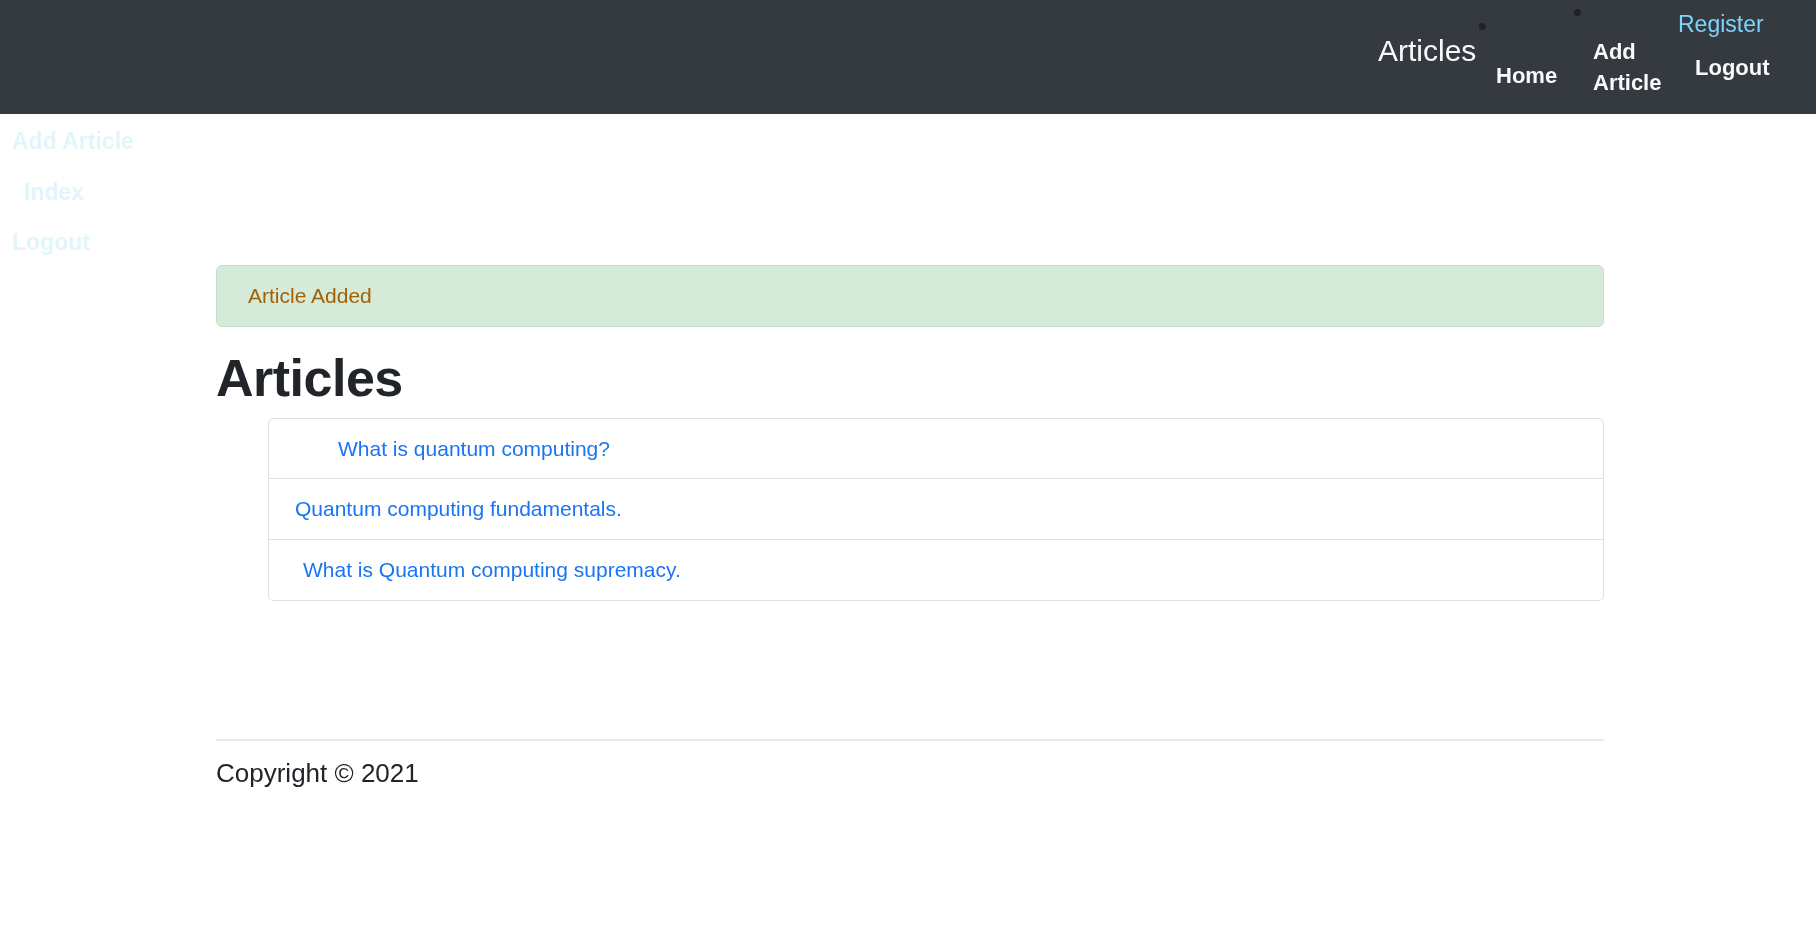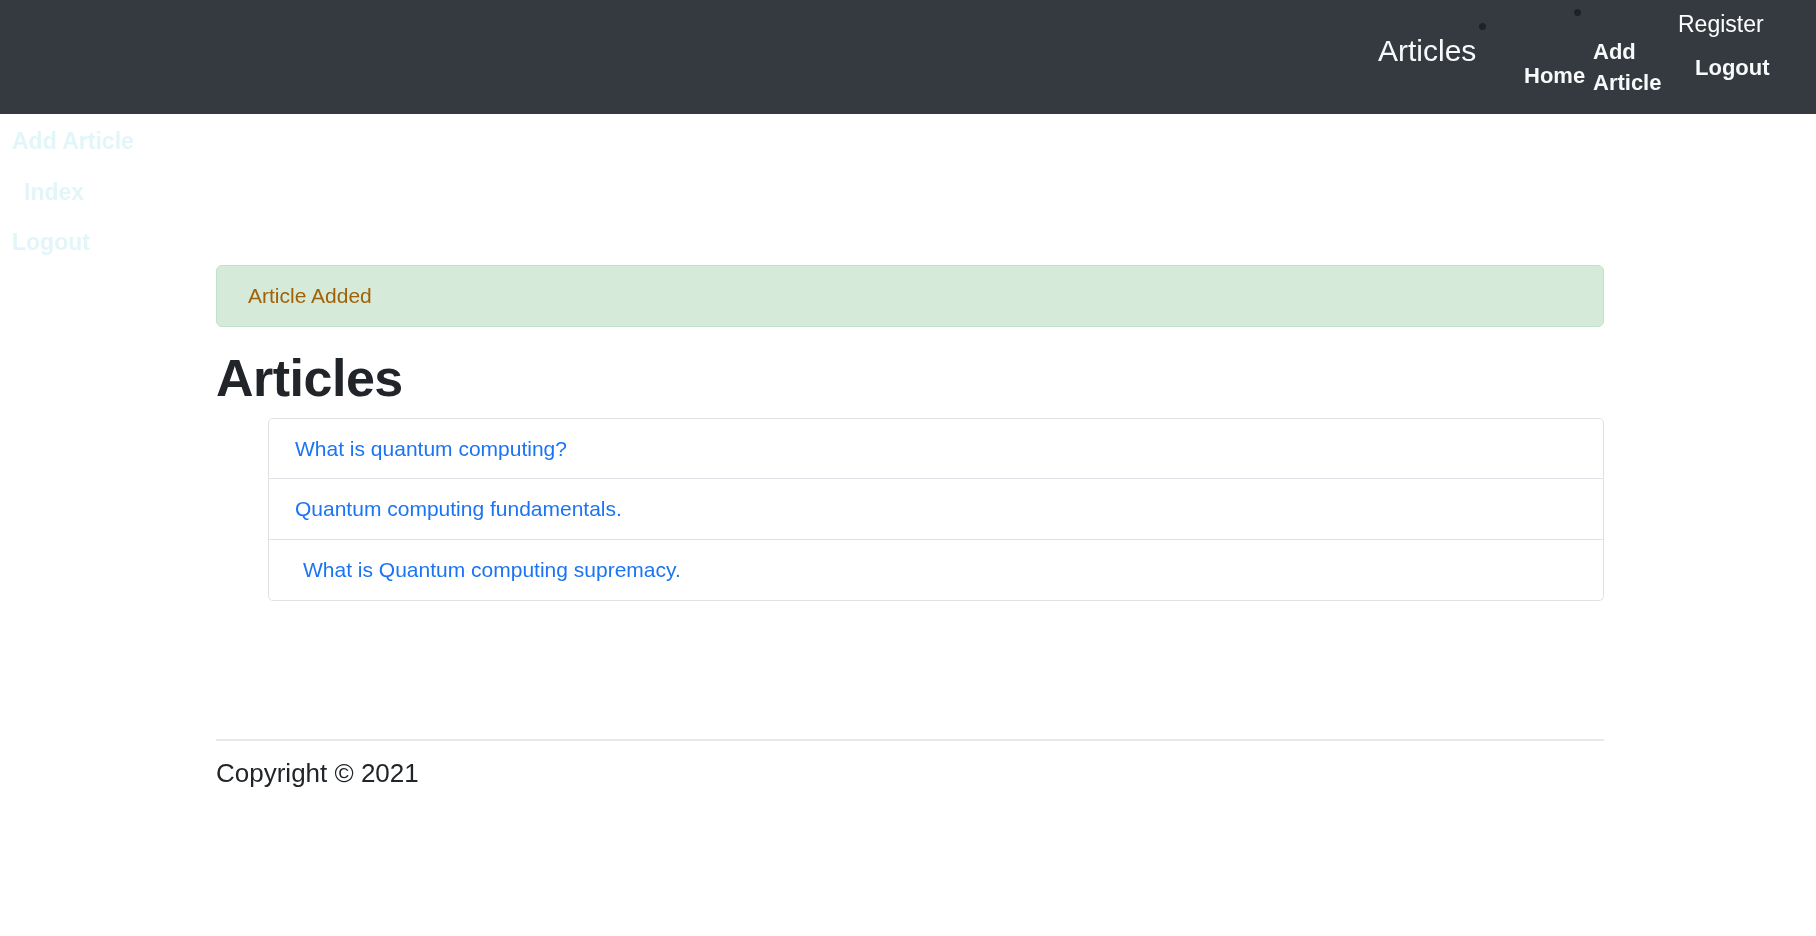--- a/index.html
+++ b/index.html
@@ -21,27 +21,27 @@
     position: absolute; left: 1378px; top: 33px;
     font-size: 30px; line-height: 36px;
     color: #f8f9fa; text-decoration: none; cursor: pointer;
     font-weight: 400;
   }
   .nav-link {
     position: absolute;
     color: #f8f9fa; text-decoration: none; cursor: pointer;
     font-weight: 700; font-size: 22px; line-height: 30px;
   }
-  .nav-home   { left: 1496px; top: 61px; margin-left: 28px; }
+  .nav-home   { left: 1496px; top: 61px; }
   .nav-add    { left: 1593px; top: 36px; width: 70px; line-height: 31px; }
   .nav-logout { left: 1695px; top: 53px; }
   .nav-register {
     position: absolute; left: 1678px; top: 9px;
     font-weight: 400; font-size: 23px; line-height: 30px;
-    color: #ffffff; text-decoration: none; cursor: pointer;
+    color: #7dd3fc; text-decoration: none; cursor: pointer;
   }
   .nav-dot {
     position: absolute; width: 7px; height: 7px; border-radius: 50%;
     background: #1e2226;
   }
   .dot-1 { left: 1479px; top: 23px; }
   .dot-2 { left: 1574px; top: 9px; }
 
   
   .ghost-link {
@@ -82,21 +82,21 @@
   }
   .article-item {
     display: block;
     height: 61px;
     background: #ffffff;
     border: 1px solid #dee2e6;
     border-top-width: 0;
   }
   .article-item:first-child {
     border-top-width: 1px;
-    border-top-left-radius: 5px; border-top-right-radius: 5px;
+    border-top-left-radius: 5px; border-top-right-radius: 5px; padding-left: 43px;
   }
   .article-item:last-child {
     border-bottom-left-radius: 5px; border-bottom-right-radius: 5px; padding-left: 8px;
   }
   .article-link {
     display: flex; align-items: center;
     height: 100%;
     padding-left: 26px;
     font-size: 21px;
     color: #1b74f3; text-decoration: none; cursor: pointer;

